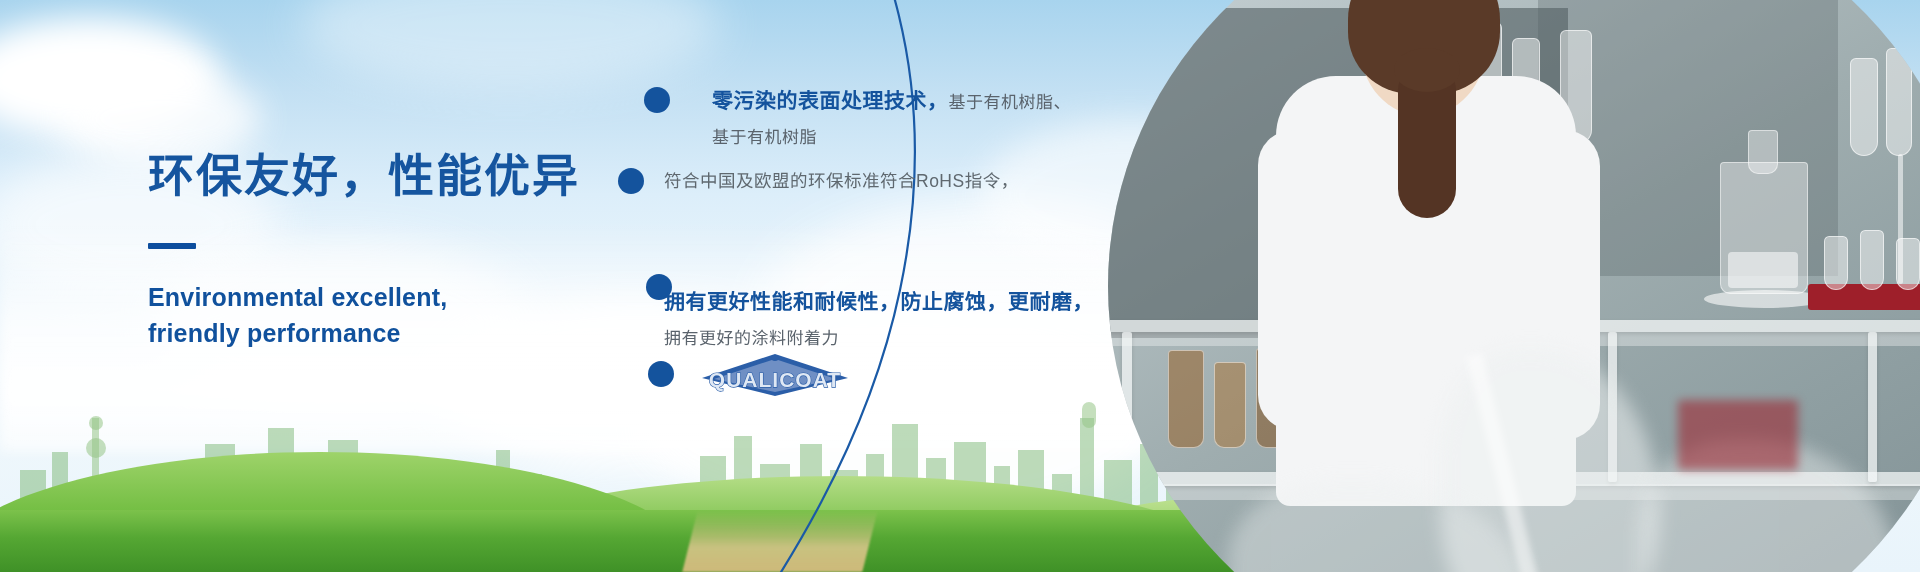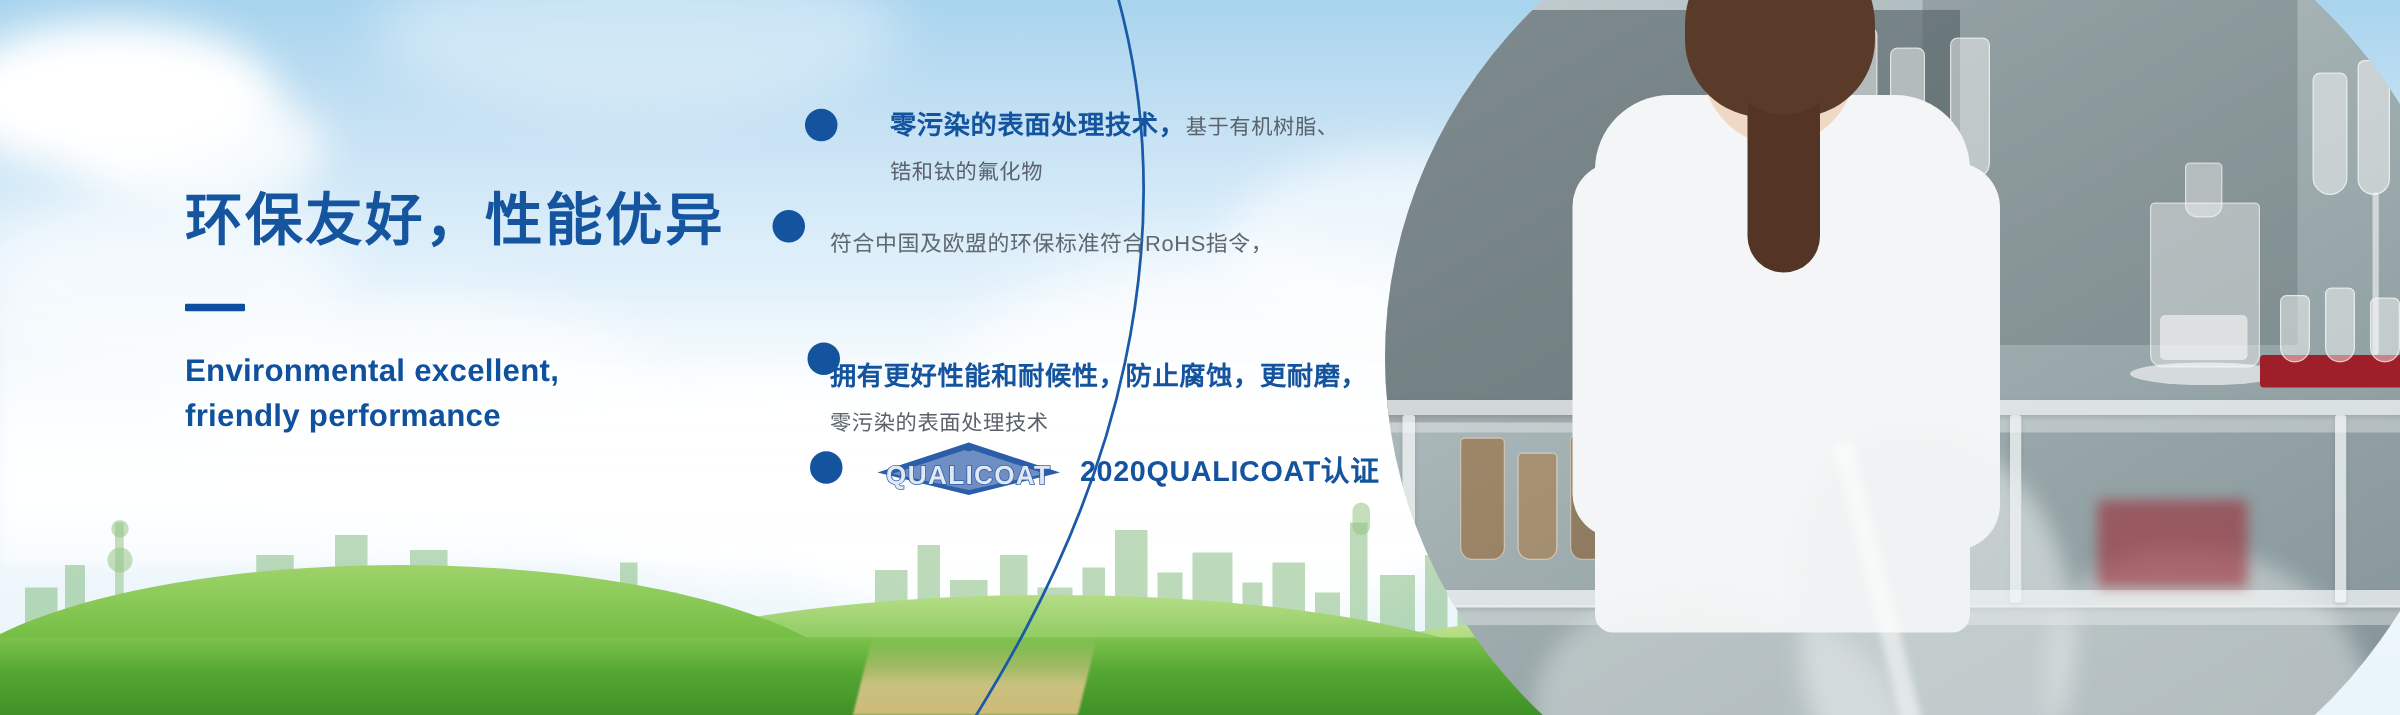--- a/index.html
+++ b/index.html
@@ -55,21 +55,21 @@
   .bullets{position:absolute;left:0;top:0;width:1920px;height:572px;}
   .dot{position:absolute;width:26px;height:26px;border-radius:50%;background:#14539d;
        box-shadow:0 0 0 0 rgba(0,0,0,0);}
   .bul{position:absolute;color:#3b4650;}
   .bul .ln{display:block;white-space:nowrap;line-height:1.62;}
   .strong{font-weight:700;color:#14539d;font-size:21px;letter-spacing:.5px;}
   .norm{font-weight:400;color:#5a636c;font-size:17px;letter-spacing:.5px;}
   .norm2{font-weight:400;color:#5f686f;font-size:17.5px;letter-spacing:.5px;}
 
   
-  .cert{position:absolute;display:flex;align-items:center;gap:14px;}
+  .cert{position:absolute;display:flex;align-items:center;gap:32px;}
   .certtext{font-size:23px;font-weight:700;color:#14539d;letter-spacing:.5px;white-space:nowrap;}
   .qlogo{width:150px;height:46px;display:block;}
 
   
   .photo{
     position:absolute;left:1108px;top:-120px;width:870px;height:812px;border-radius:50%;
     overflow:hidden;
     background:linear-gradient(150deg,#cfd8dc 0%,#b7c3c6 22%,#9fadaf 48%,#8f9fa2 70%,#7d8d91 100%);
   }
   .photo .labscene{position:absolute;inset:0;}
@@ -164,43 +164,42 @@
     <svg viewBox="0 0 760 1040" preserveAspectRatio="none" aria-hidden="true">
       <path d="M 300 0 C 430 150 470 330 430 520 C 398 672 318 800 232 920 C 200 965 172 1002 150 1040" fill="none" stroke="#1a5aa6" stroke-width="2.2"></path>
     </svg>
   </div>
 
   <div class="bullets">
 
     <div class="dot" style="left:644px;top:87px;"></div>
     <div class="bul" style="left:712px;top:84px;">
       <span class="ln"><span class="strong">零污染的表面处理技术，</span><span class="norm">基于有机树脂、</span></span>
-      <span class="ln norm" style="margin-top:6px;">锆和钛的氟化物</span>
+      <span class="ln norm" style="margin-top:6px;">基于有机树脂</span>
     </div>
 
     <div class="dot" style="left:618px;top:168px;"></div>
-    <div class="bul" style="left:664px;top:167px;margin-top:14px;">
+    <div class="bul" style="left:664px;top:167px;">
       <span class="ln norm2">符合中国及欧盟的环保标准符合RoHS指令，</span>
     </div>
 
     <div class="dot" style="left:646px;top:274px;"></div>
     <div class="bul" style="left:664px;top:285px;">
       <span class="ln strong">拥有更好性能和耐候性，防止腐蚀，更耐磨，</span>
-      <span class="ln norm" style="margin-top:6px;">零污染的表面处理技术</span>
+      <span class="ln norm" style="margin-top:6px;">拥有更好的涂料附着力</span>
     </div>
 
     <div class="dot" style="left:648px;top:361px;"></div>
     <div class="cert" style="left:700px;top:352px;">
       <svg class="qlogo" viewBox="0 0 300 92">
         <polygon points="150,4 296,52 150,88 4,52" fill="#2b5ea8"></polygon>
         <polygon points="150,14 272,54 150,80 28,54" fill="#6f8fc4"></polygon>
         <rect x="143" y="6" width="14" height="12" rx="6" fill="#2b5ea8"></rect>
         <text x="150" y="70" font-family="'Liberation Sans',sans-serif" font-size="42" font-weight="700" letter-spacing="2" text-anchor="middle" fill="#dfe8f4" stroke="#2b5ea8" stroke-width="2.5" paint-order="stroke">QUALICOAT</text>
       </svg>
-      <span class="certtext">2020QUALICOAT认证</span>
     </div>
 
   </div>
 
   <div class="photo">
     <div class="labscene">
 
       <div class="darkpanel" style="left:0;top:128px;width:460px;height:330px;"></div>
       <div class="darkpanel" style="left:430px;top:96px;width:300px;height:300px;opacity:.5;"></div>
 

